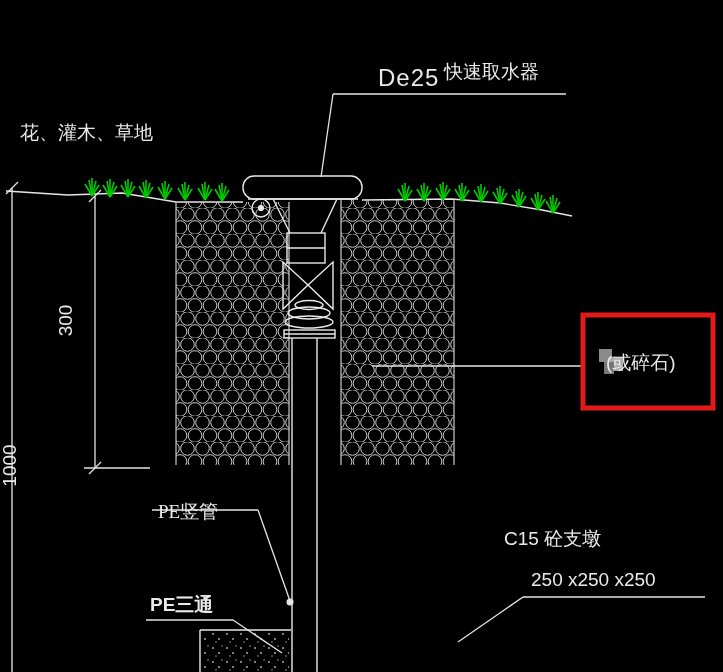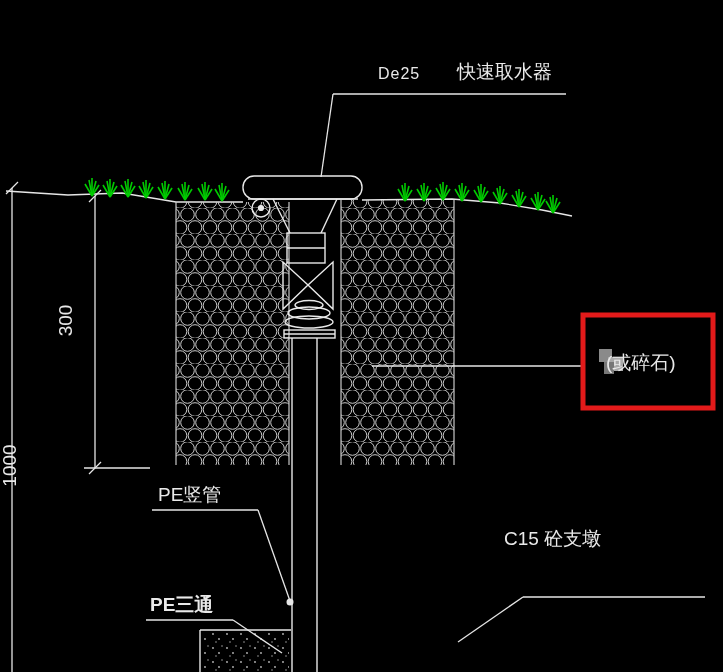--- a/index.html
+++ b/index.html
@@ -17,21 +17,21 @@
     font-size:19px;
     white-space:nowrap;
     line-height:1;
     user-select:none;
   }
   .lbl.rot{
     transform:rotate(-90deg);
     transform-origin:center center;
     text-align:center;
   }
-  .lbl.latin{font-size:16px;letter-spacing:1px;}
+  .lbl.latin{font-size:24px;letter-spacing:1px;}
 </style>
 </head>
 <body>
 
 <div id="stage">
 
   <svg id="drawing" width="723" height="672" viewBox="0 0 723 672">
     <defs>
       <pattern id="gravel" width="15" height="26" patternUnits="userSpaceOnUse">
         <circle cx="7.5" cy="6.5" r="6.8" fill="none" stroke="#c9c9c9" stroke-width="1"></circle>
@@ -156,31 +156,33 @@
     <g>
       <rect x="583" y="315" width="130" height="93" fill="none" stroke="#e31a1a" stroke-width="5"></rect>
       <g stroke="none">
         <rect x="599" y="349" width="13" height="13" fill="#8a8a8a"></rect>
         <rect x="608" y="357" width="15" height="14" fill="#a8a8a8"></rect>
         <rect x="604" y="362" width="10" height="12" fill="#777"></rect>
       </g>
     </g>
   </svg>
 
+  <div class="lbl" style="left:20px;top:123px;">花、灌木、草地</div>
 
   <div class="lbl latin" style="left:378px;top:66px;">De25</div>
 
-  <div class="lbl" style="left:457px;top:62px;">快速取水器</div>
+  <div class="lbl" style="left:444px;top:62px;">快速取水器</div>
 
   <div class="lbl rot" style="left:46px;top:311px;width:38px;">300</div>
 
   <div class="lbl rot" style="left:-14px;top:456px;width:46px;">1000</div>
 
-  <div class="lbl" style="left:158px;top:485px;">PE竖管</div>
+  <div class="lbl" style="left:158px;top:502px;font-family:Liberation Serif, serif;">PE竖管</div>
 
   <div class="lbl" style="left:150px;top:595px;font-weight:bold;">PE三通</div>
 
   <div class="lbl" style="left:606px;top:353px;">(或碎石)</div>
 
   <div class="lbl" style="left:504px;top:529px;">C15 砼支墩</div>
 
+  <div class="lbl" style="left:531px;top:570px;">250 x250 x250</div>
 
 </div>
 
 </body></html>

